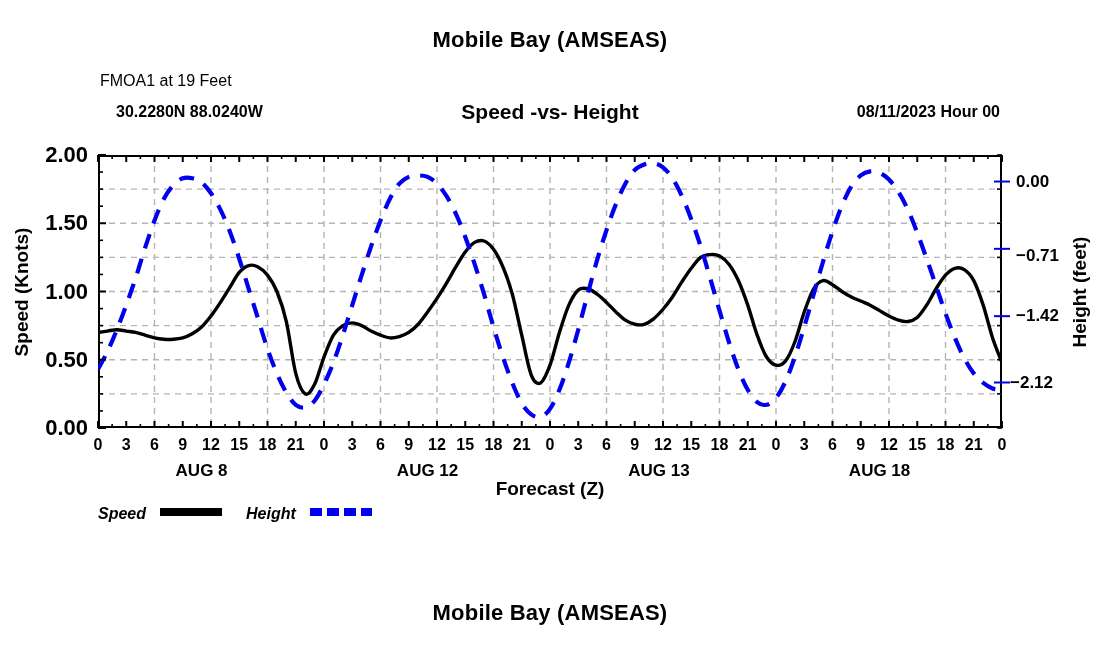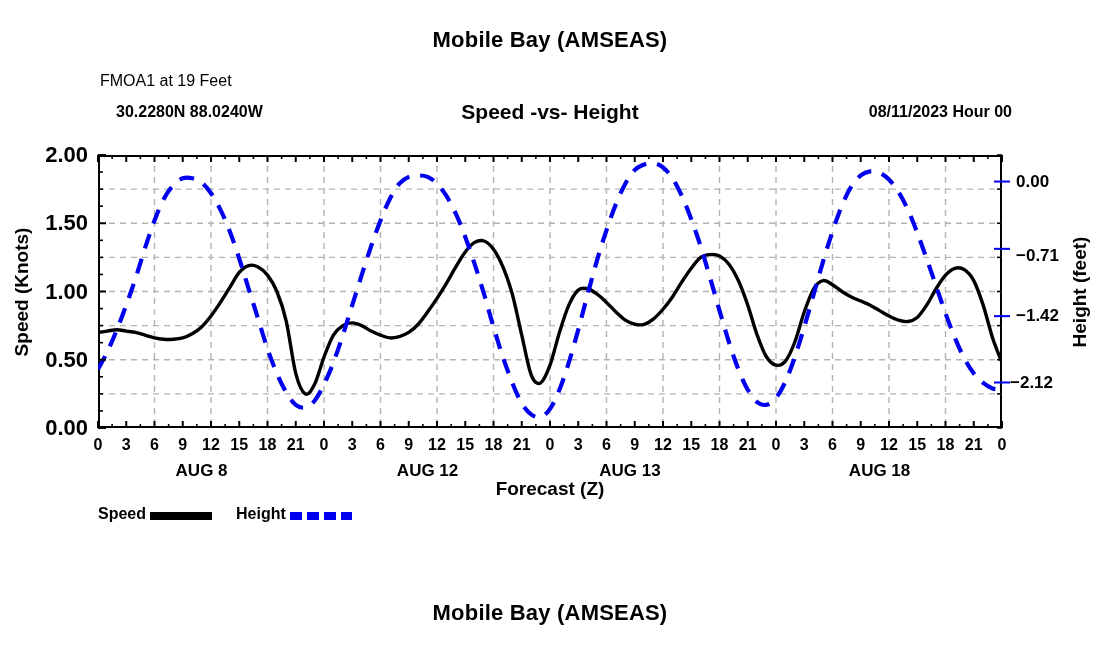--- a/index.html
+++ b/index.html
@@ -49,21 +49,21 @@
     white-space: nowrap;
   }
   #station-line2 {
     left: 100px; top: 103px;
     font-size: 16px;
     font-weight: bold;
     white-space: nowrap;
     margin-left: 16px;
   }
   #run-stamp {
-    right: 88px; top: 103px;
+    right: 100px; top: 103px;
     font-size: 16px;
     font-weight: bold;
     white-space: nowrap;
   }
 
   
   #plot {
     left: 98px; top: 155px;
     width: 904px; height: 273px;
   }
@@ -148,22 +148,23 @@
 
   
   #legend {
     left: 98px; top: 505px;
     display: flex;
     align-items: center;
     gap: 22px;
   }
   .legend-entry {
     display: flex;
-    align-items: flex-end;
-    gap: 2px;
+    align-items: flex-start;
+    gap: 12px;
+    font-style: italic;
   }
   .legend-text {
     font-size: 16px;
     font-weight: bold;
   }
   .legend-swatch { display: block; }
 </style>
 </head>
 <body>
 
@@ -423,21 +424,21 @@
       <div class="xlabel" style="left: 762.75px;">9</div>
       <div class="xlabel" style="left: 791px;">12</div>
       <div class="xlabel" style="left: 819.25px;">15</div>
       <div class="xlabel" style="left: 847.5px;">18</div>
       <div class="xlabel" style="left: 875.75px;">21</div>
       <div class="xlabel" style="left: 904px;">0</div>
     </div>
   <div id="daylabels">
       <div class="daylabel" style="left: 103.583px;">AUG 8</div>
       <div class="daylabel" style="left: 329.583px;">AUG 12</div>
-      <div class="daylabel" style="left: 532px;">AUG 13</div>
+      <div class="daylabel" style="left: 561px;">AUG 13</div>
       <div class="daylabel" style="left: 781.583px;">AUG 18</div>
     </div>
 </div>
 
 <div class="abs" id="legend">
     <div class="legend-entry">
       <span class="legend-text">Speed</span>
       <svg class="legend-swatch" width="66" height="14">
         <line x1="2" y1="7" x2="64" y2="7" stroke="#000000" stroke-width="8"></line>
       </svg>

